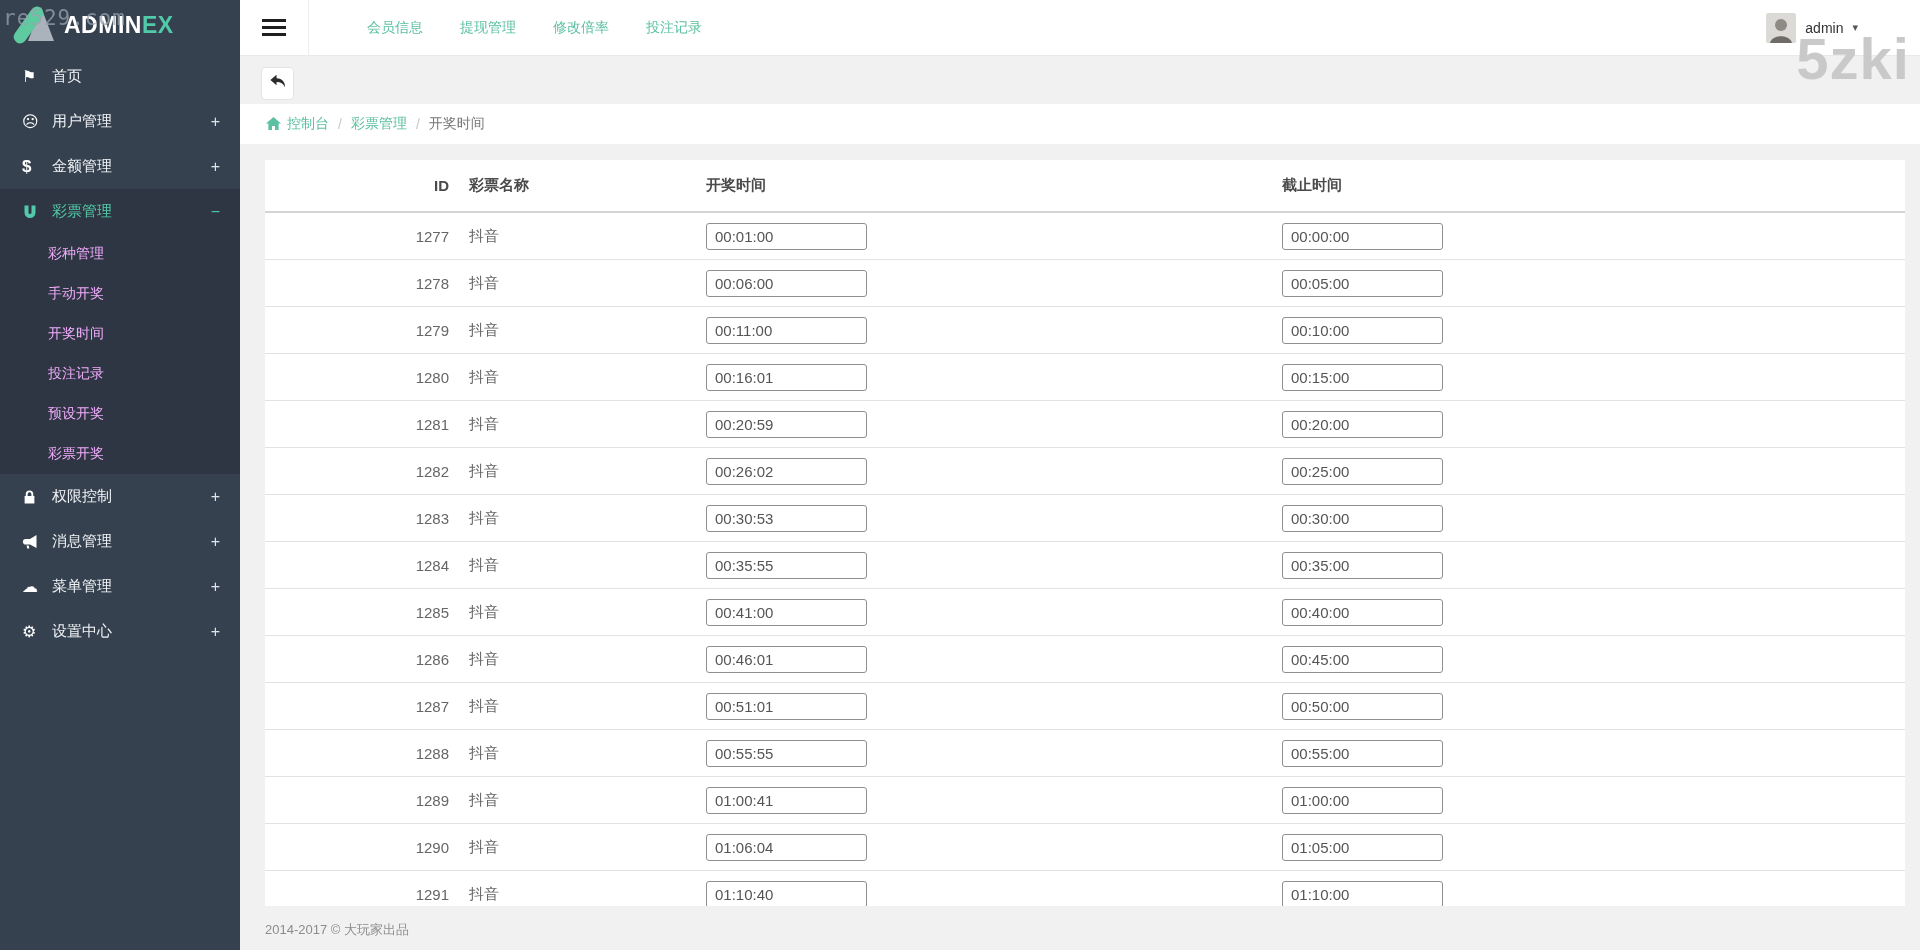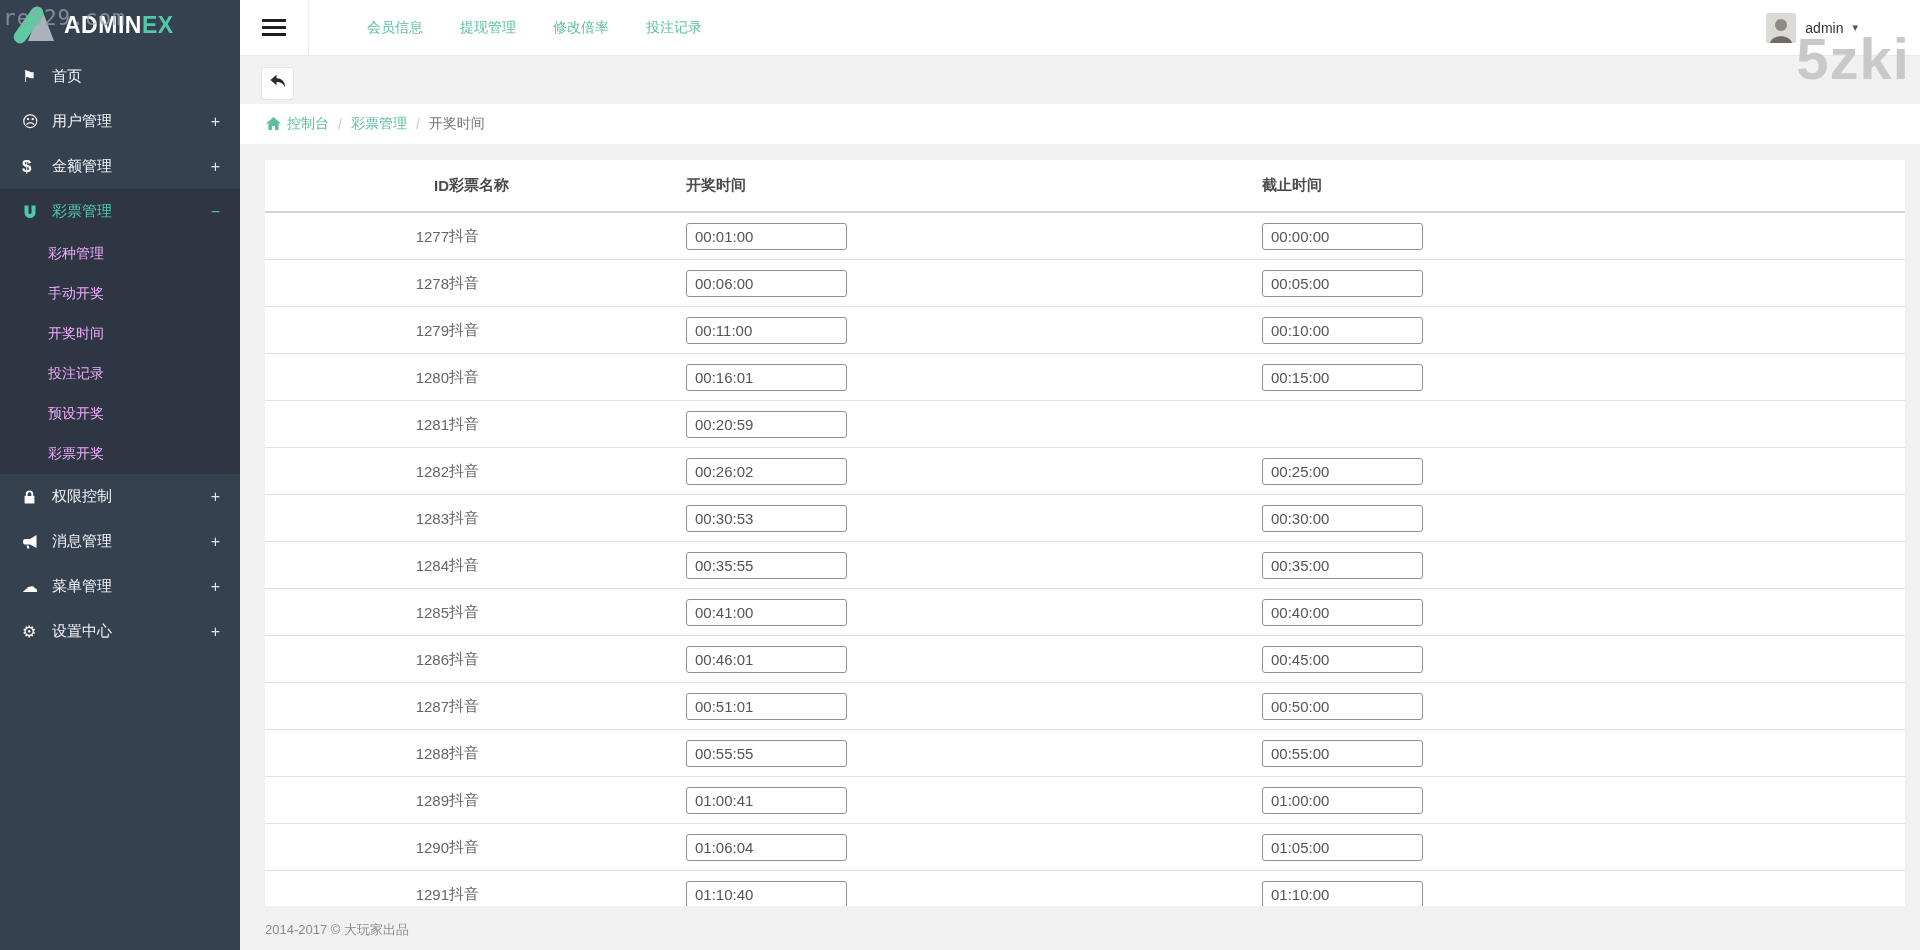--- a/index.html
+++ b/index.html
@@ -101,21 +101,21 @@
   .card {
     position:absolute; left:25px; top:104px; width:1640px; height:746px;
     background:#fff; overflow:hidden;
   }
   .thead {
     display:flex; align-items:center; height:53px; padding-left:18px;
     font-size:15px; font-weight:700; color:#4a4a4a;
     border-bottom:2px solid #d4d4d4;
   }
   .col-id   { width:166px;text-align:right; }
-  .col-name { width:237px; }
+  .col-name { width:237px;margin-left:20px; }
   .col-open { width:576px; }
   .col-close{ flex:1; }
   .trow {
     display:flex; align-items:center; height:47px; padding-left:18px;
     border-bottom:1px solid #e2e2e2; font-size:15px; color:#666;
   }
   .time-input {
     width:161px; height:27px; border:1px solid #8f8f8f; border-radius:3px;
     font-size:15px; color:#555; padding:0 8px; background:#fff;
     font-family:"Liberation Sans","DejaVu Sans",sans-serif;
@@ -298,20 +298,21 @@
         <div class="trow">
           <div class="col-id">1280</div>
           <div class="col-name">抖音</div>
           <div class="col-open"><input class="time-input" type="text" value="00:16:01" style=""></div>
           <div class="col-close"><input class="time-input" type="text" value="00:15:00" style=""></div>
         </div>
         <div class="trow">
           <div class="col-id">1281</div>
           <div class="col-name">抖音</div>
           <div class="col-open"><input class="time-input" type="text" value="00:20:59" style=""></div>
+          <div class="col-close"><input class="time-input" type="text" value="00:20:00" style=""></div>
         </div>
         <div class="trow">
           <div class="col-id">1282</div>
           <div class="col-name">抖音</div>
           <div class="col-open"><input class="time-input" type="text" value="00:26:02" style=""></div>
           <div class="col-close"><input class="time-input" type="text" value="00:25:00" style=""></div>
         </div>
         <div class="trow">
           <div class="col-id">1283</div>
           <div class="col-name">抖音</div>

